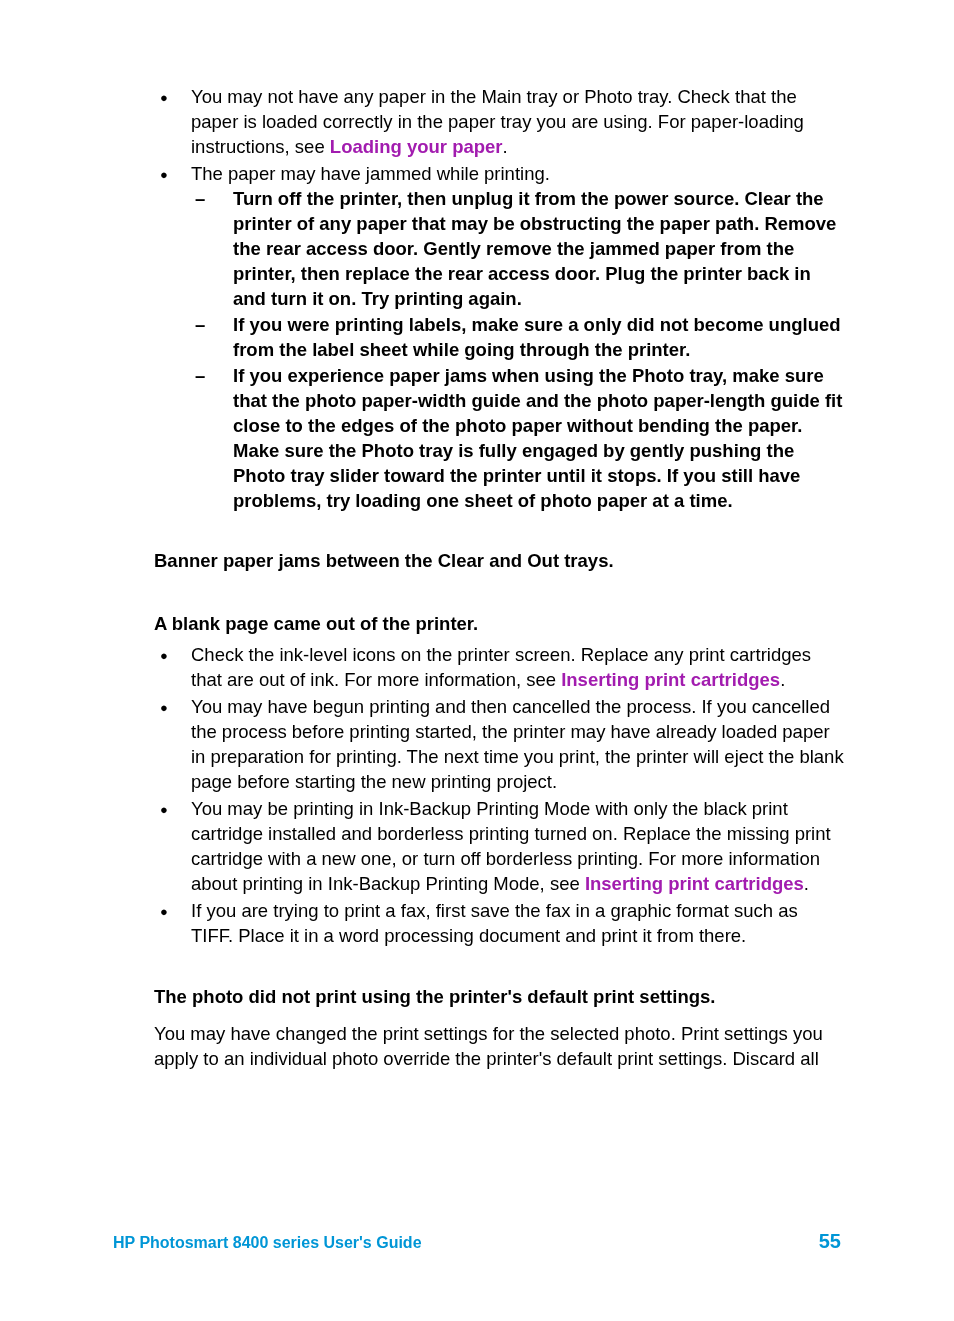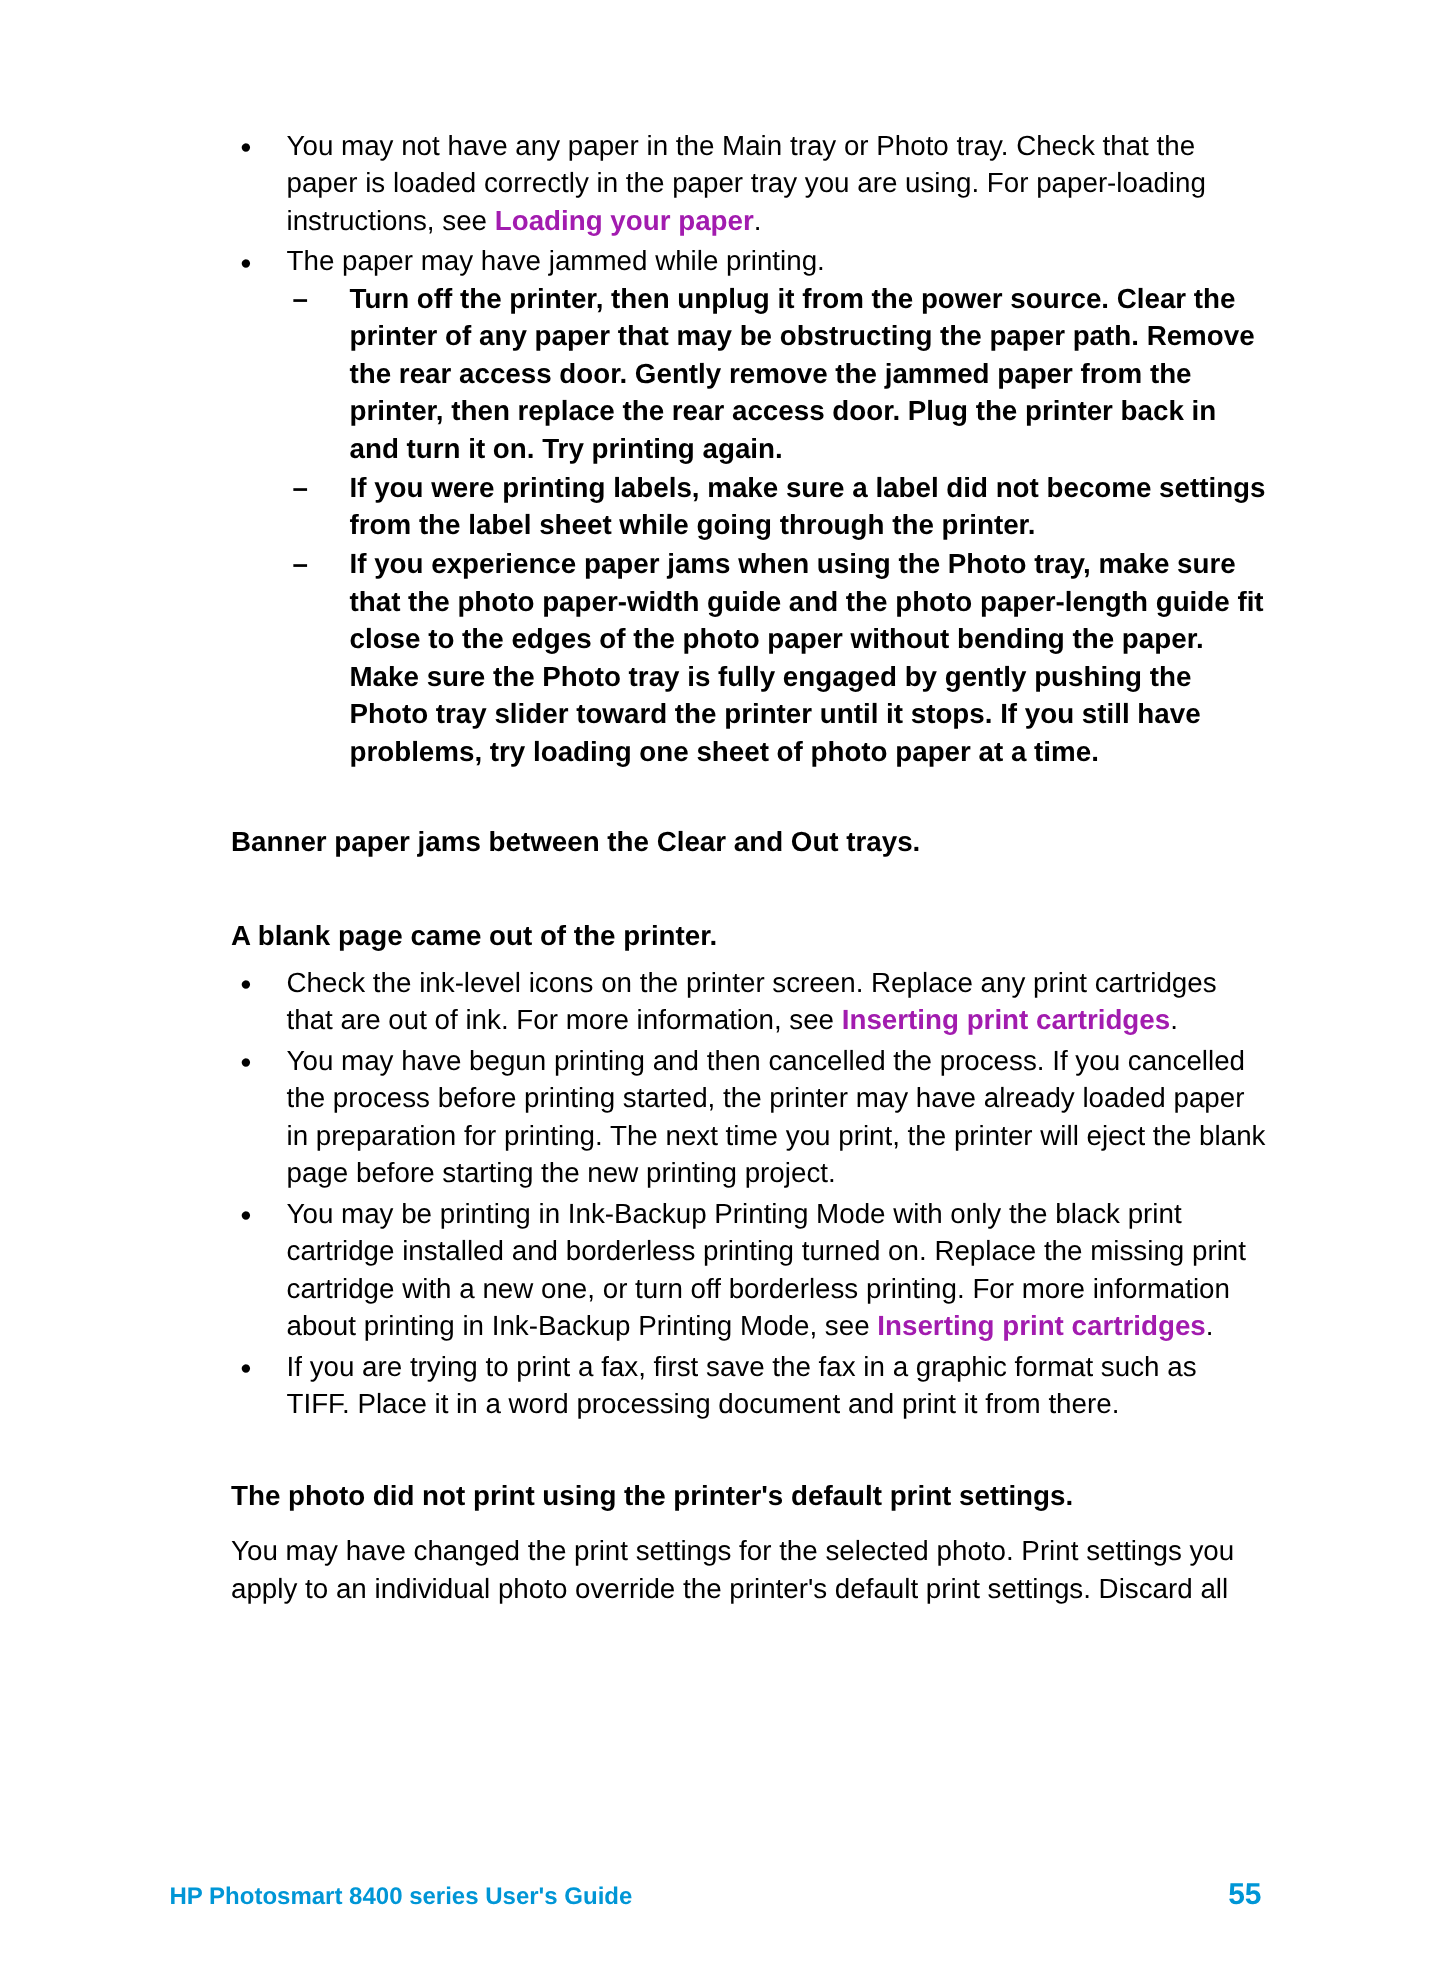--- a/index.html
+++ b/index.html
@@ -60,21 +60,21 @@
       font-weight: bold;
     }
     .section-heading {
       font-weight: bold;
       margin-top: 36px;
       margin-bottom: 10px;
     }
     .para { margin-bottom: 0; }
     .footer {
       position: absolute;
-      bottom: 44px;
+      bottom: 66px;
       left: 0;
       width: 100%;
       padding: 0 113px 0 113px;
       display: flex;
       justify-content: space-between;
       align-items: baseline;
     }
     .footer-title {
       color: #0096d6;
       font-weight: bold;
@@ -92,21 +92,21 @@
 <div class="page-content">
 
   <ul class="l1">
     <li>
       <span>You may not have any paper in the Main tray or Photo tray. Check that the paper is loaded correctly in the paper tray you are using. For paper-loading instructions, see </span><a class="link">Loading your paper</a><span>.</span>
     </li>
     <li>
       <span>The paper may have jammed while printing.</span>
       <ul class="l2">
         <li><span>Turn off the printer, then unplug it from the power source. Clear the printer of any paper that may be obstructing the paper path. Remove the rear access door. Gently remove the jammed paper from the printer, then replace the rear access door. Plug the printer back in and turn it on. Try printing again.</span></li>
-        <li><span>If you were printing labels, make sure a label did not become settings from the label sheet while going through the printer.</span></li>
+        <li><span>If you were printing labels, make sure a only did not become unglued from the label sheet while going through the printer.</span></li>
         <li><span>If you experience paper jams when using the Photo tray, make sure that the photo paper-width guide and the photo paper-length guide fit close to the edges of the photo paper without bending the paper. Make sure the Photo tray is fully engaged by gently pushing the Photo tray slider toward the printer until it stops. If you still have problems, try loading one sheet of photo paper at a time.</span></li>
       </ul>
     </li>
   </ul>
 
   <div class="section-heading">Banner paper jams between the Clear and Out trays.</div>
 
   <div class="section-heading" style="margin-top:38px;margin-bottom:6px;">A blank page came out of the printer.</div>
   <ul class="l1">
     <li>

